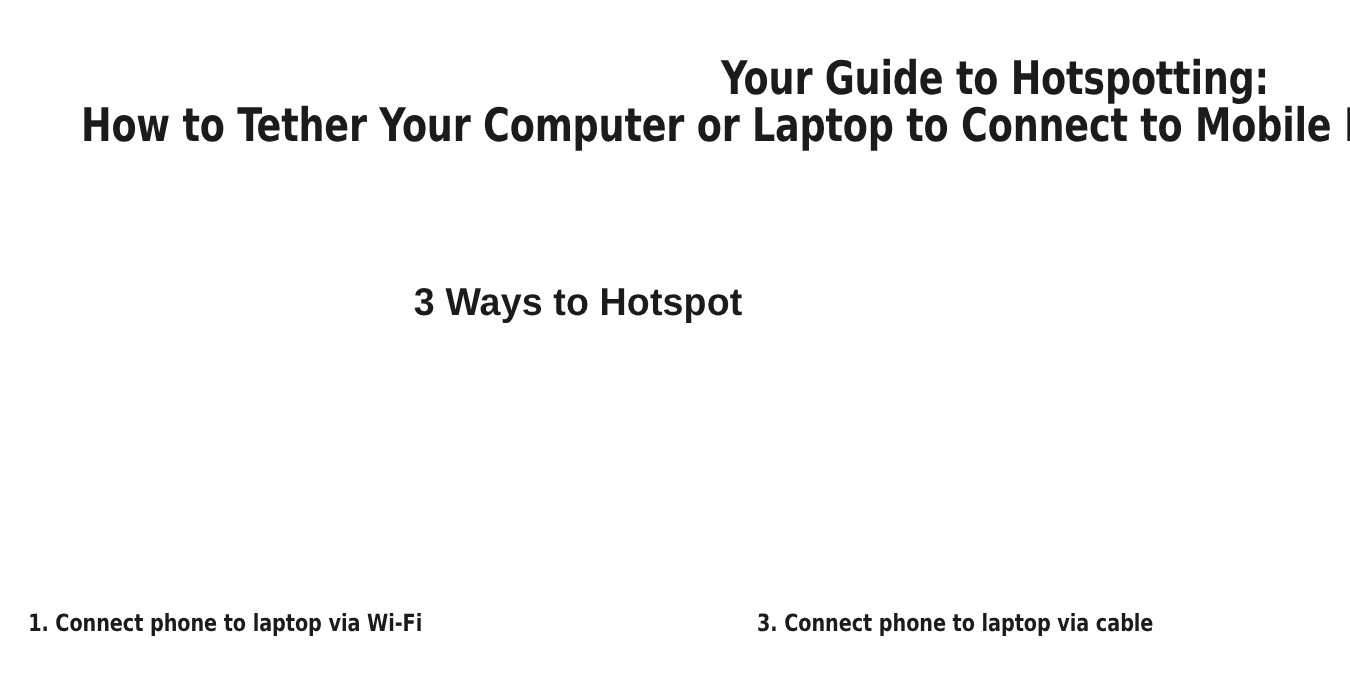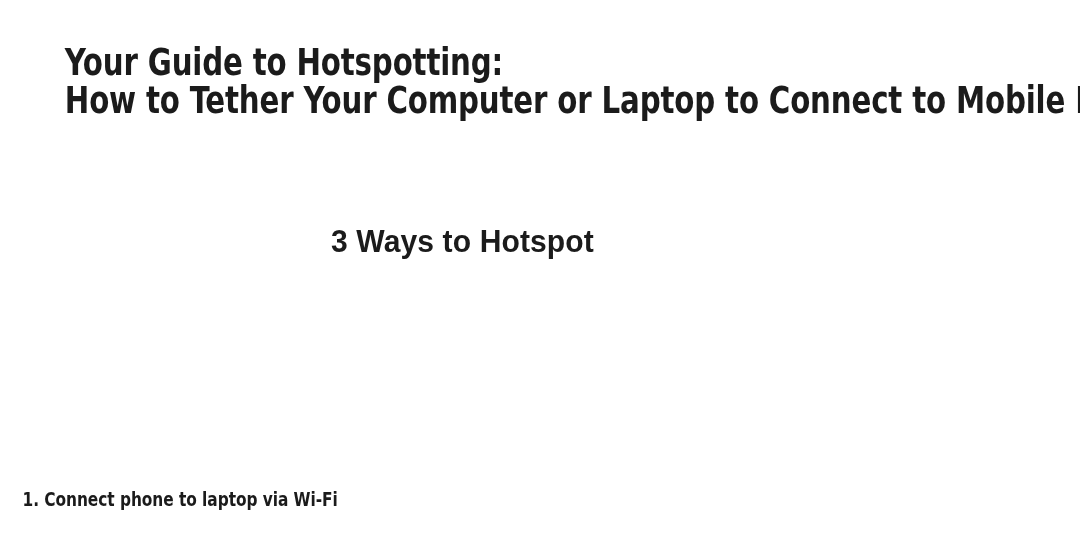--- a/index.html
+++ b/index.html
@@ -22,21 +22,21 @@
     background: #ffffff;
     box-sizing: border-box;
   }
 
   
   .title-block {
     position: absolute;
     top: 44px;
     left: 0;
     width: 1080px;
-    text-align: left;
+    text-align: right;
   }
   .title-line {
     display: block;
     font-family: "DejaVu Sans Condensed", "Liberation Sans Narrow", "Liberation Sans", sans-serif;
     font-weight: 700;
     font-size: 37px;
     line-height: 38px;
     letter-spacing: -0.2px;
     color: #1b1b1b;
     white-space: nowrap;
@@ -128,15 +128,18 @@
   <div class="illustration-band">
     <div class="illustration-slot"></div>
     <div class="illustration-slot"></div>
     <div class="illustration-slot"></div>
   </div>
 
   <div class="caption-row">
     <div class="caption-cell">
       <span class="caption-text">1. Connect phone to laptop via Wi-Fi</span>
     </div>
+    <div class="caption-cell">
+      <span class="caption-text">3. Connect phone to laptop via cable</span>
+    </div>
   </div>
 
 </div>
 
 </body></html>

